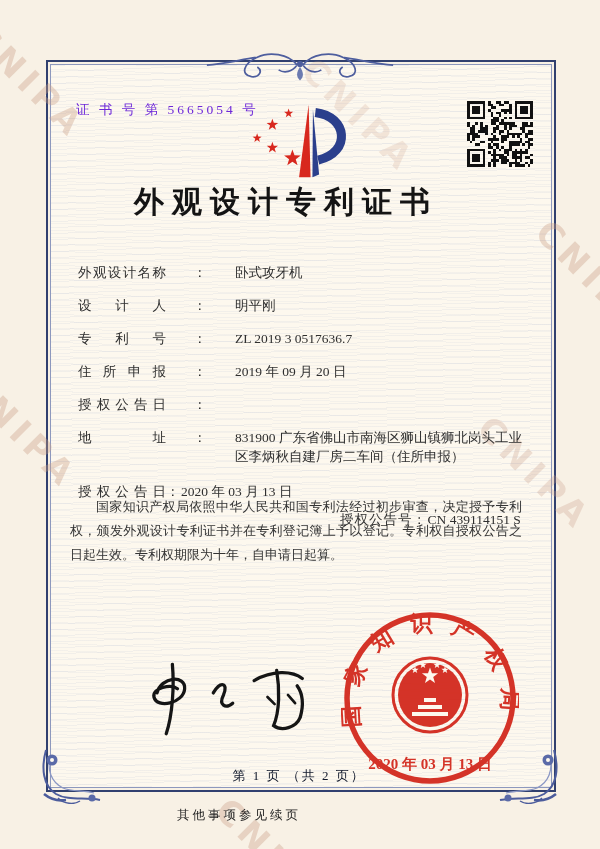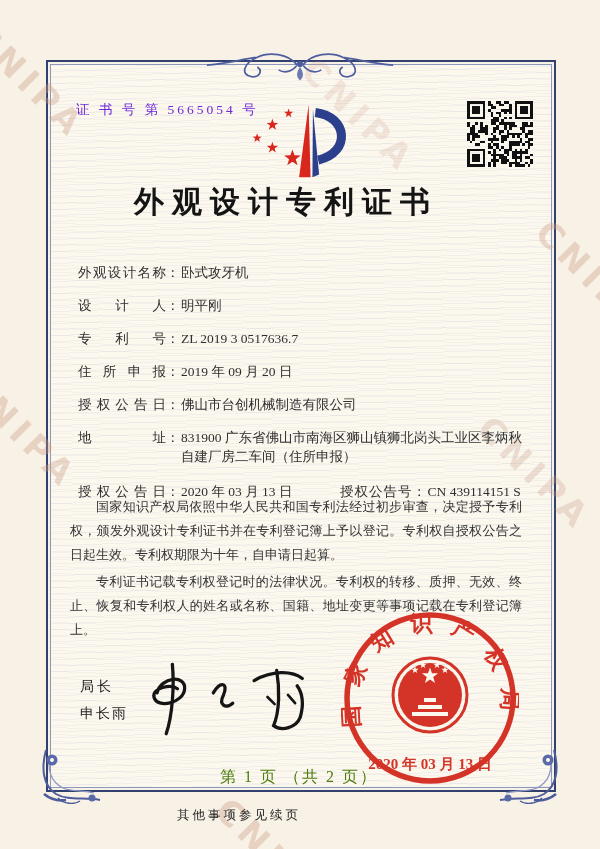--- a/index.html
+++ b/index.html
@@ -49,44 +49,44 @@
 
   .cert-no{position:absolute;left:76px;top:101px;font-size:13.5px;letter-spacing:3px;color:#6d28d9;}
   .logo{position:absolute;left:239px;top:99px;width:124px;height:84px;}
   .qr{position:absolute;left:467px;top:101px;width:66px;height:66px;}
   .title{
     position:absolute;left:46px;top:182px;width:472px;text-align:center;
     font-size:30px;font-weight:bold;letter-spacing:8px;text-indent:8px;color:#141414;
   }
 
   .fields{position:absolute;left:78px;top:263px;width:448px;font-size:13.5px;color:#2f2f2f;}
-  .f-row{display:flex;line-height:19px;margin-bottom:14px;}
+  .f-row{display:flex;line-height:19px;margin-bottom:14px;gap:27px;}
   .f-label{width:88px;flex:none;text-align:justify;text-align-last:justify;}
   .f-colon{width:15px;flex:none;}
   .f-value{flex:1;}
   .f-grant{display:flex;line-height:19px;justify-content:center;}
   .f-grant .cell-l{display:flex;width:262px;flex:none;}
-  .f-grant .cell-r{display:flex;flex:1;}
+  .f-grant .cell-r{display:flex;flex:1;margin-top:28px;}
   .f-grant .f-label2{flex:none;letter-spacing:1px;}
 
   .paras{position:absolute;left:70px;top:495px;width:452px;}
   .paras p{
     margin:0 0 3px 0;text-indent:2em;font-size:13px;line-height:24px;
     text-align:justify;color:#333;
   }
 
   .signer{position:absolute;left:80px;top:678px;font-size:14px;letter-spacing:3px;color:#222;}
   .signer .name{margin-top:9px;letter-spacing:2px;}
   .signature{position:absolute;left:126px;top:652px;width:195px;height:90px;}
 
   .seal{position:absolute;left:341px;top:609px;width:178px;height:178px;
         mix-blend-mode:multiply;opacity:.95;}
 
   .page-num{position:absolute;left:46px;top:767px;width:506px;text-align:center;
-            font-size:16px;letter-spacing:2px;color:#4d7c0f;}
+            font-size:13px;letter-spacing:2px;color:#0f172a;}
   .note{position:absolute;left:0;top:807px;width:478px;text-align:center;
         font-size:12.5px;letter-spacing:3px;color:#222;}
 </style>
 </head>
 <body>
 
 <svg width="0" height="0" style="position:absolute">
   <defs>
     <path id="star5" d="M0,-10 L2.35,-3.24 L9.51,-3.09 L3.8,1.24 L5.88,8.09 L0,4 L-5.88,8.09 L-3.8,1.24 L-9.51,-3.09 L-2.35,-3.24 Z"></path>
     <path id="tol" d="M97,15 C88,3 68,1 56,7 C42,13 38,25 50,27 C58,28 62,21 56,17 M56,7 C40,9 22,14 4,15 M97,15 C92,22 84,24 78,20" fill="none" stroke="#4e5e9e" stroke-width="1.8"></path>
@@ -178,21 +178,20 @@
         <span class="f-value">ZL 2019 3 0517636.7</span>
       </div>
       <div class="f-row">
         <span class="f-label">住所申报</span>
         <span class="f-colon">：</span>
         <span class="f-value">2019 年 09 月 20 日</span>
       </div>
       <div class="f-row">
         <span class="f-label">授权公告日</span>
         <span class="f-colon">：</span>
-        <span class="f-value">佛山市台创机械制造有限公司</span>
       </div>
       <div class="f-row" style="margin-bottom:16px;">
         <span class="f-label">地址</span>
         <span class="f-colon">：</span>
         <span class="f-value">831900 广东省佛山市南海区狮山镇狮北岗头工业区李炳秋自建厂房二车间（住所申报）</span>
       </div>
       <div class="f-grant">
         <div class="cell-l">
           <span class="f-label">授权公告日</span>
           <span class="f-colon">：</span>
@@ -201,27 +200,22 @@
         <div class="cell-r">
           <span class="f-label2">授权公告号</span>
           <span class="f-colon">：</span>
           <span>CN 439114151 S</span>
         </div>
       </div>
     </div>
 
     <div class="paras">
       <p>国家知识产权局依照中华人民共和国专利法经过初步审查，决定授予专利权，颁发外观设计专利证书并在专利登记簿上予以登记。专利权自授权公告之日起生效。专利权期限为十年，自申请日起算。</p>
-      <p>专利证书记载专利权登记时的法律状况。专利权的转移、质押、无效、终止、恢复和专利权人的姓名或名称、国籍、地址变更等事项记载在专利登记簿上。</p>
     </div>
 
-    <div class="signer">
-      <div>局长</div>
-      <div class="name">申长雨</div>
-    </div>
 
     <svg class="signature" viewBox="0 0 190 88">
       <g fill="none" stroke="#151515" stroke-width="3.2" stroke-linecap="round">
         <path d="M30,40 C34,24 58,22 57,36 C56,50 30,56 27,44 C25,35 44,31 50,36"></path>
         <path d="M45,12 C47,34 45,62 39,80"></path>
         <path d="M85,40 C92,28 100,30 95,42 C90,52 97,56 104,50"></path>
         <path d="M125,28 C142,18 162,18 172,26"></path>
         <path d="M147,18 C150,36 150,58 144,72 C152,78 166,74 170,64 C174,50 172,40 167,33"></path>
         <path d="M138,44 l7,7 M158,42 l7,8" stroke-width="2.6"></path>
       </g>

